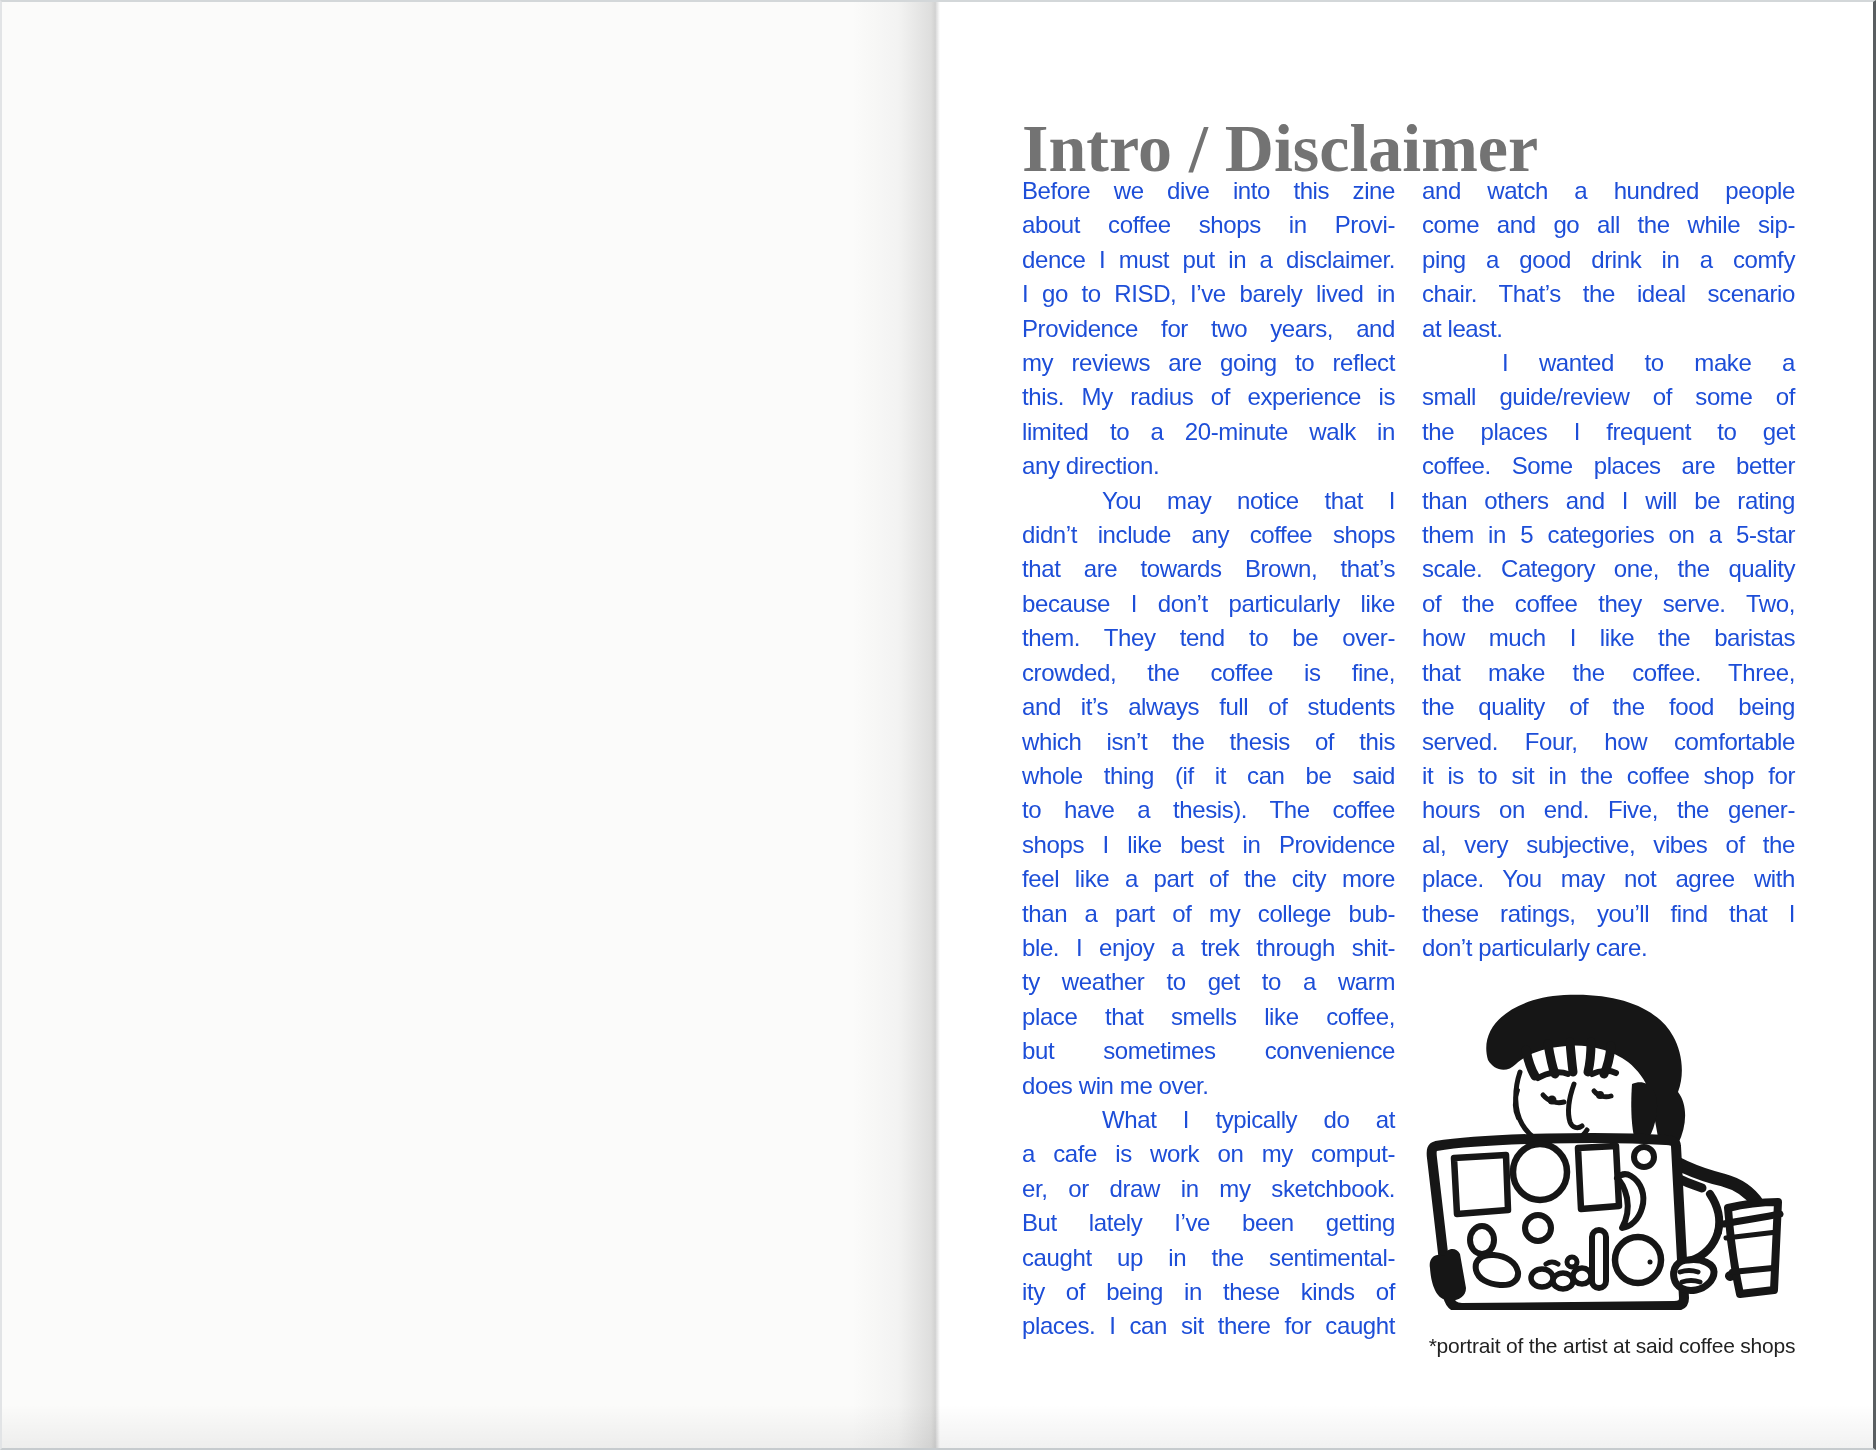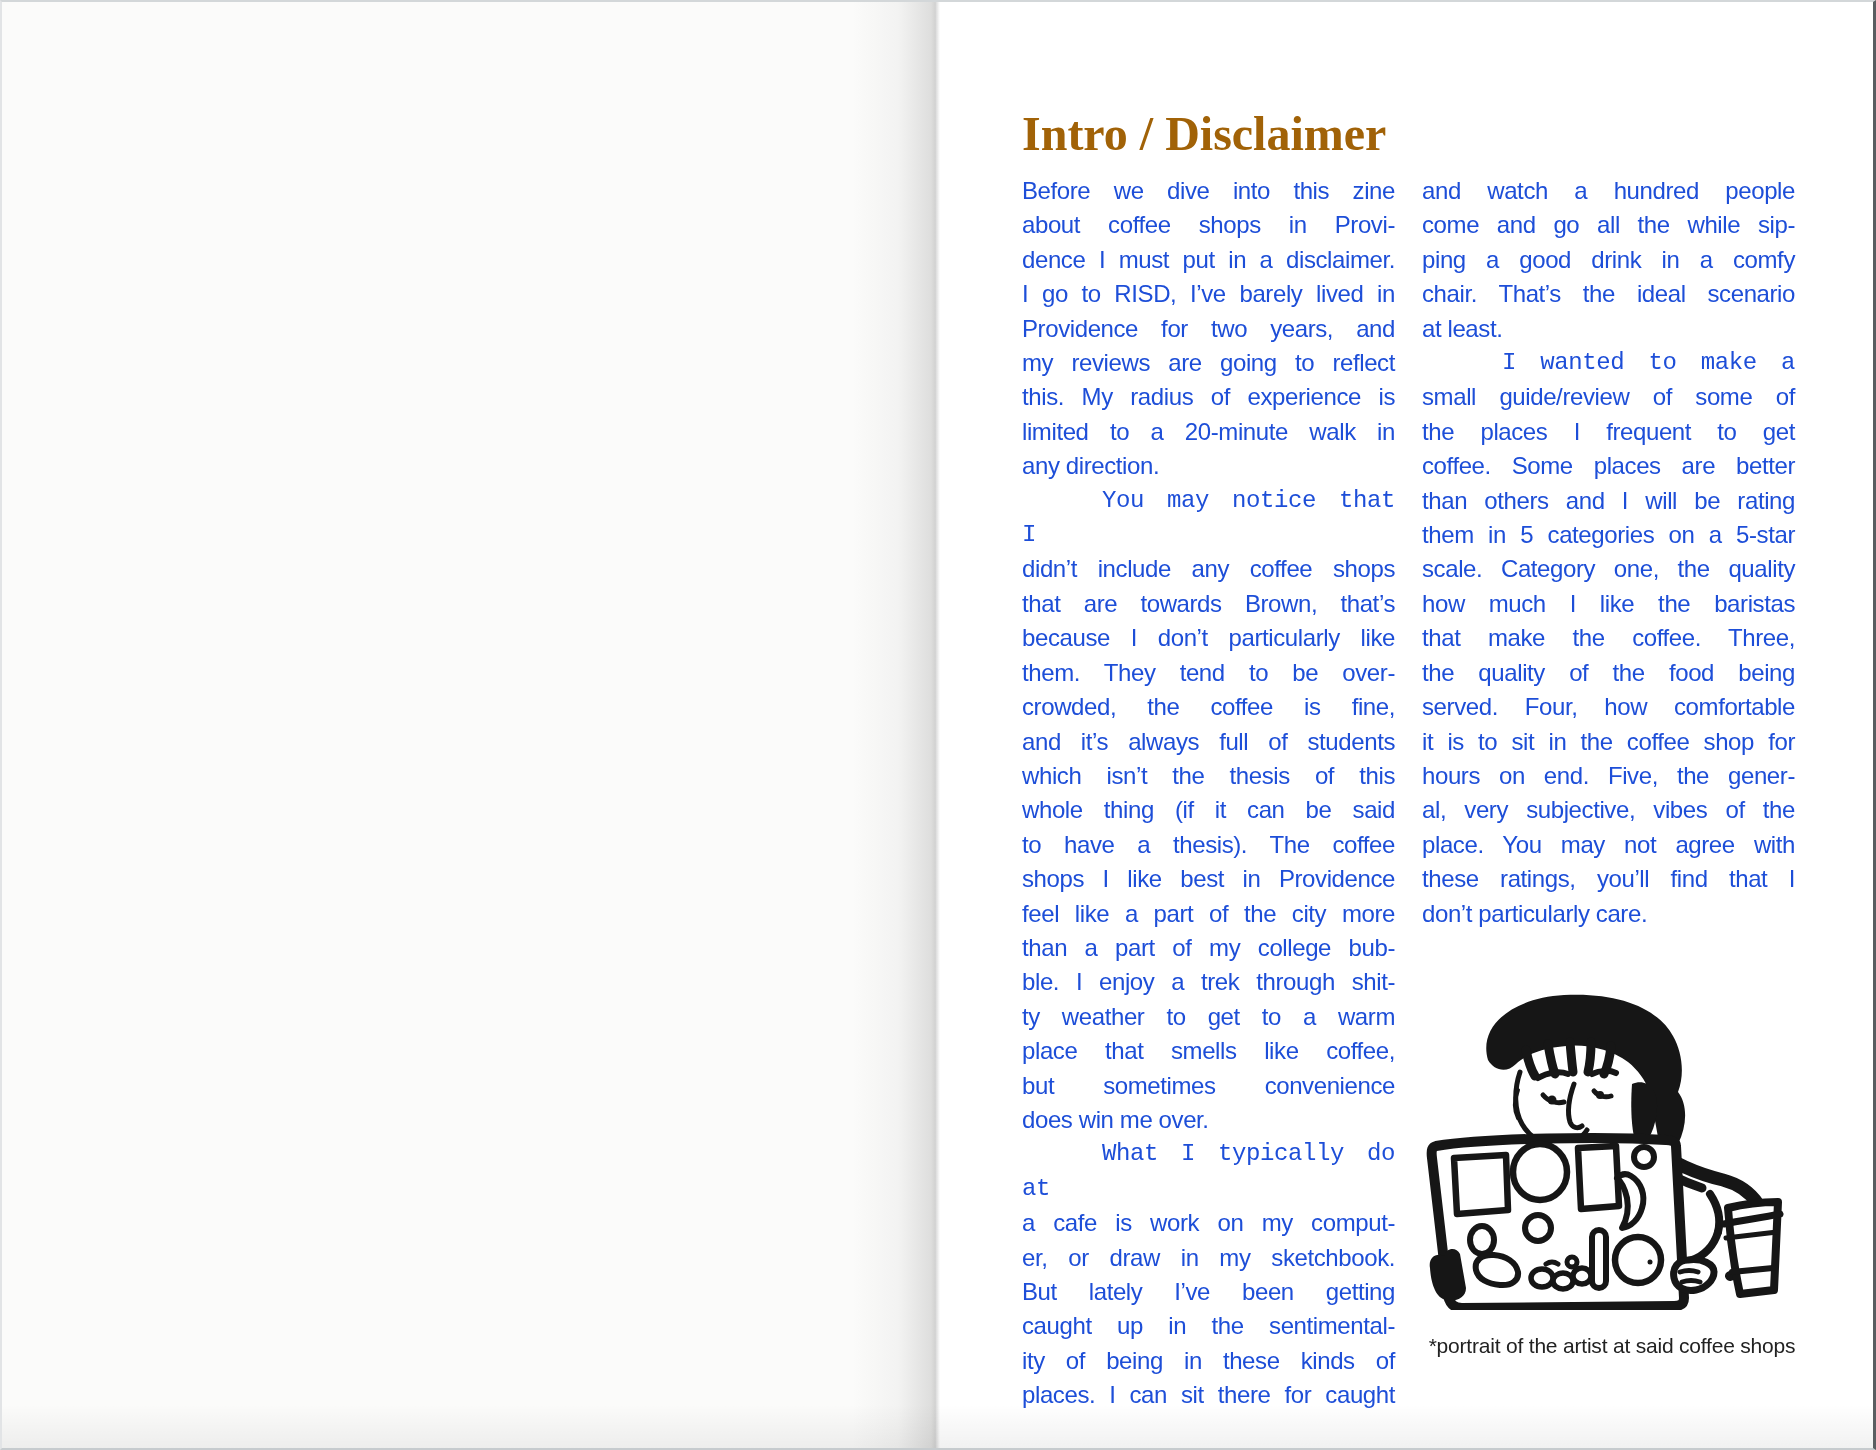--- a/index.html
+++ b/index.html
@@ -32,33 +32,33 @@
     background: linear-gradient(to right, rgba(0,0,0,0.14), rgba(0,0,0,0));
   }
   .bottom-shade {
     position: absolute; left: 0; bottom: 0; width: 100%; height: 44px;
     background: linear-gradient(to bottom, rgba(0,0,0,0), rgba(0,0,0,0.055));
     pointer-events: none;
   }
   .page-title {
     position: absolute; left: 1020px; top: 64px;
     font-family: "Liberation Serif", serif;
-    font-size: 48px; line-height: 72px; color: #a16207;
+    font-size: 68px; line-height: 72px; color: #737373;
     white-space: nowrap;
   }
   .col {
     position: absolute; top: 172px; width: 373px;
     font-size: 24px; line-height: 34.4px; color: #1d4ed8;
     letter-spacing: -0.4px;
   }
   .col-1 { left: 1020px; }
   .col-2 { left: 1420px; }
   .line { text-align: justify; text-align-last: justify; }
   .line.para-end { text-align-last: left; }
-  .line.indent { text-indent: 80px; font-family: Liberation Mono, monospace; }
+  .line.indent { text-indent: 80px; }
   .figure {
     position: absolute; left: 1424px; top: 986px; width: 372px;
   }
   .figure svg { display: block; }
   .figure-caption {
     margin-top: 23px;
     text-align: center;
     font-size: 21px; line-height: 26px; color: #222222;
     letter-spacing: -0.2px;
   }
@@ -115,20 +115,21 @@
       <div class="line">ping a good drink in a comfy</div>
       <div class="line">chair. That’s the ideal scenario</div>
       <div class="line para-end">at least.</div>
       <div class="line indent">I wanted to make a</div>
       <div class="line">small guide/review of some of</div>
       <div class="line">the places I frequent to get</div>
       <div class="line">coffee. Some places are better</div>
       <div class="line">than others and I will be rating</div>
       <div class="line">them in 5 categories on a 5-star</div>
       <div class="line">scale. Category one, the quality</div>
+      <div class="line">of the coffee they serve. Two,</div>
       <div class="line">how much I like the baristas</div>
       <div class="line">that make the coffee. Three,</div>
       <div class="line">the quality of the food being</div>
       <div class="line">served. Four, how comfortable</div>
       <div class="line">it is to sit in the coffee shop for</div>
       <div class="line">hours on end. Five, the gener-</div>
       <div class="line">al, very subjective, vibes of the</div>
       <div class="line">place. You may not agree with</div>
       <div class="line">these ratings, you’ll find that I</div>
       <div class="line para-end">don’t particularly care.</div>

